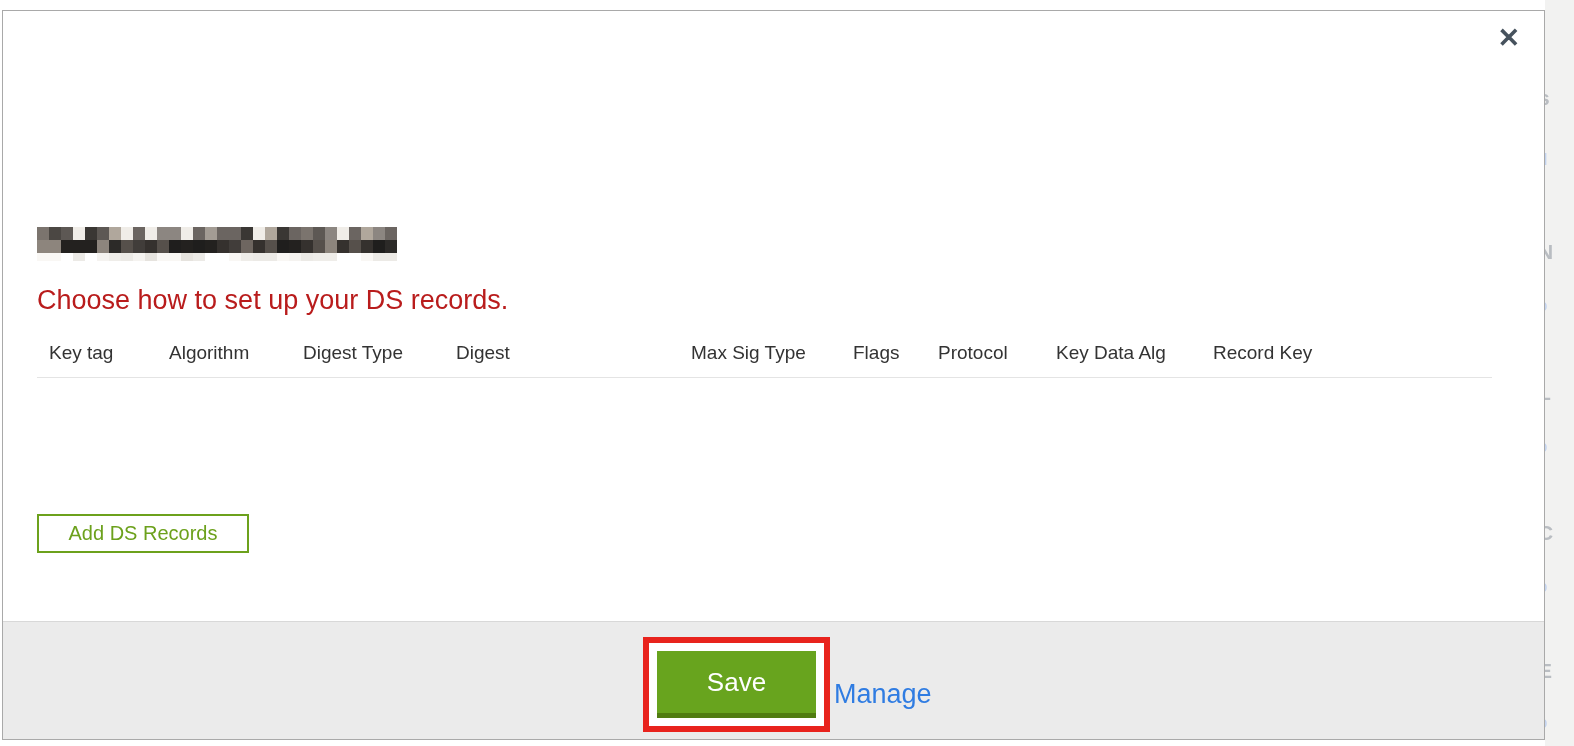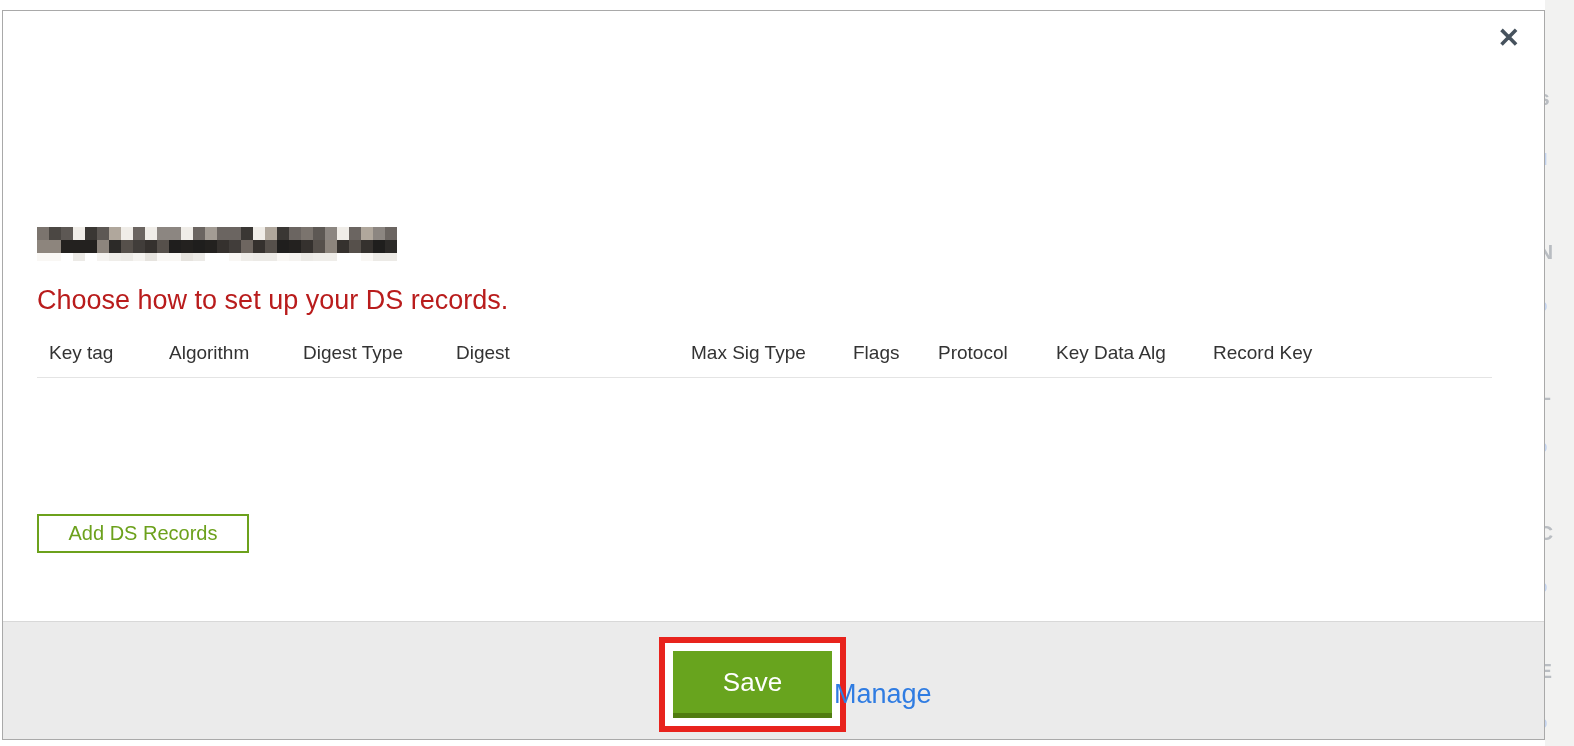--- a/index.html
+++ b/index.html
@@ -50,21 +50,21 @@
   .add-btn { position:absolute; left:34px; top:503px; width:212px; height:39px;
              background:#ffffff; border:2px solid #6ca11c; color:#6ca11c;
              font-size:20px; font-family:"Liberation Sans",sans-serif;
              text-align:center; line-height:35px; cursor:pointer; }
 
   
   .footer { position:absolute; left:0; bottom:0; width:100%; height:118px;
             background:#ebebeb; border-top:1px solid #d8d8d8; }
 
   .annotation { position:absolute; left:640px; top:626px; border:6px solid #e8231d;
-                background:#ffffff; padding:8px; z-index:2;margin-left:16px; }
+                background:#ffffff; padding:8px; z-index:2; }
   .save-btn { display:block; width:159px; height:67px; background:#68a41e;
               border:none; border-bottom:5px solid #507c10; color:#ffffff;
               font-size:26px; font-family:"Liberation Sans",sans-serif; cursor:pointer; }
 
   .cancel-link { position:absolute; left:831px; top:668px; font-size:27px;
                  color:#2f7ce2; text-decoration:none; cursor:pointer; z-index:2; }
 </style>
 </head>
 <body>
 

